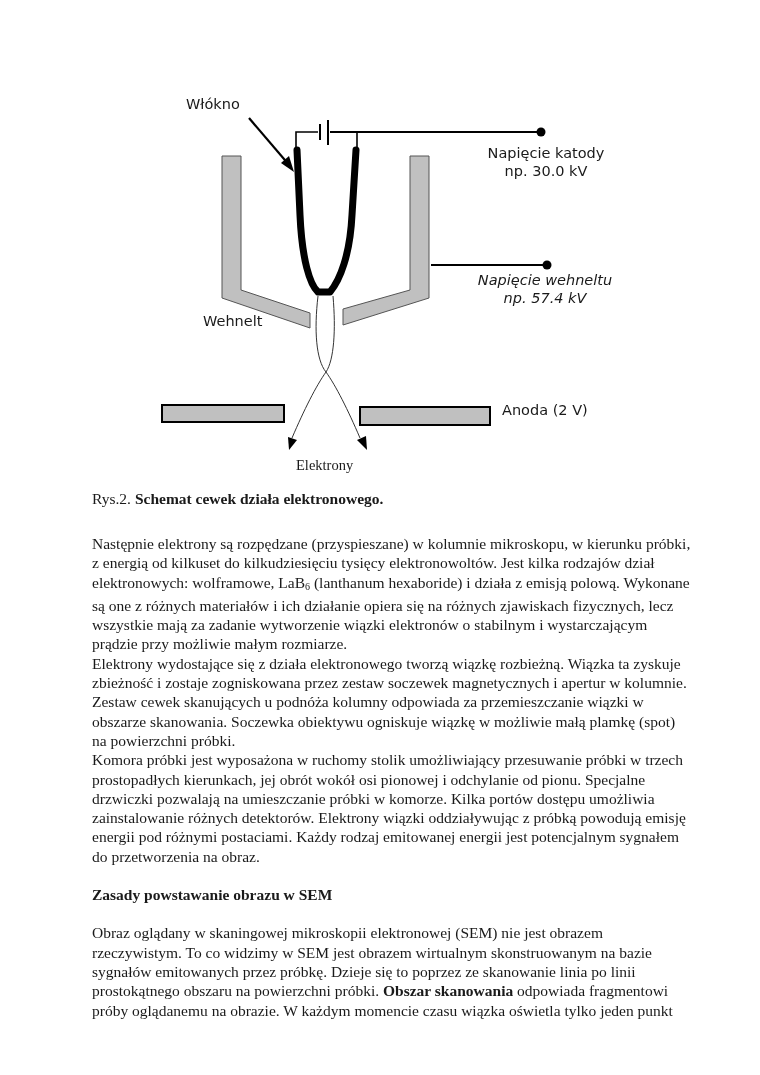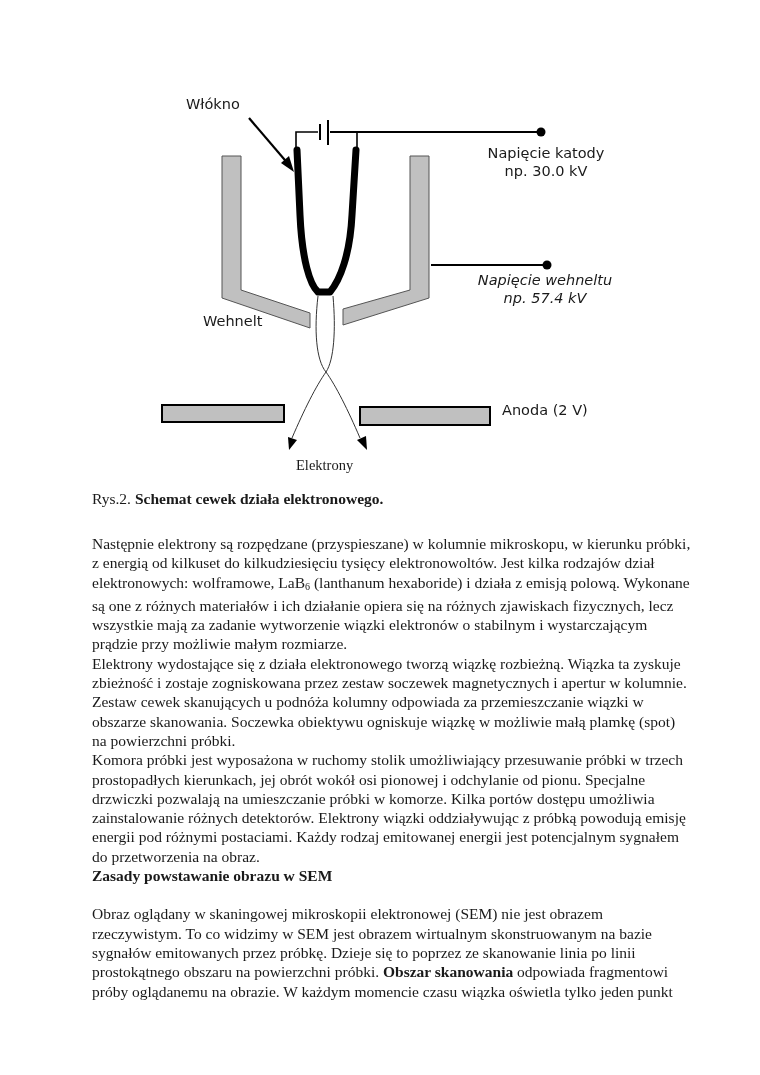--- a/index.html
+++ b/index.html
@@ -80,15 +80,15 @@
 
 <div class="text caption">
   <span>Rys.2.</span>
   <b>Schemat cewek działa elektronowego.</b>
 </div>
 
 <div class="text" style="top:534px;">
   <p class="para"><span>Następnie elektrony są rozpędzane (przyspieszane) w kolumnie mikroskopu, w kierunku próbki, z energią od kilkuset do kilkudziesięciu tysięcy elektronowoltów. Jest kilka rodzajów dział elektronowych: wolframowe, LaB</span><span class="sub">6</span><span> (lanthanum hexaboride) i działa z emisją polową. Wykonane są one z różnych materiałów i ich działanie opiera się na różnych zjawiskach fizycznych, lecz wszystkie mają za zadanie wytworzenie wiązki elektronów o stabilnym i wystarczającym prądzie przy możliwie małym rozmiarze.</span></p>
   <p class="para">Elektrony wydostające się z działa elektronowego tworzą wiązkę rozbieżną. Wiązka ta zyskuje zbieżność i zostaje zogniskowana przez zestaw soczewek magnetycznych i apertur w kolumnie. Zestaw cewek skanujących u podnóża kolumny odpowiada za przemieszczanie wiązki w obszarze skanowania. Soczewka obiektywu ogniskuje wiązkę w możliwie małą plamkę (spot) na powierzchni próbki.</p>
   <p class="para">Komora próbki jest wyposażona w ruchomy stolik umożliwiający przesuwanie próbki w trzech prostopadłych kierunkach, jej obrót wokół osi pionowej i odchylanie od pionu. Specjalne drzwiczki pozwalają na umieszczanie próbki w komorze. Kilka portów dostępu umożliwia zainstalowanie różnych detektorów. Elektrony wiązki oddziaływując z próbką powodują emisję energii pod różnymi postaciami. Każdy rodzaj emitowanej energii jest potencjalnym sygnałem do przetworzenia na obraz.</p>
-  <p class="para heading" style="">Zasady powstawanie obrazu w SEM</p>
+  <p class="para heading" style="margin-top:19px;">Zasady powstawanie obrazu w SEM</p>
   <p class="para" style="margin-top:19px;"><span>Obraz oglądany w skaningowej mikroskopii elektronowej (SEM) nie jest obrazem rzeczywistym. To co widzimy w SEM jest obrazem wirtualnym skonstruowanym na bazie sygnałów emitowanych przez próbkę.  Dzieje się to poprzez  ze skanowanie linia po linii prostokątnego obszaru na powierzchni próbki. </span><b>Obszar skanowania</b><span> odpowiada fragmentowi próby oglądanemu na obrazie. W każdym momencie czasu wiązka oświetla tylko jeden punkt</span></p>
 </div>
 
 </body></html>

